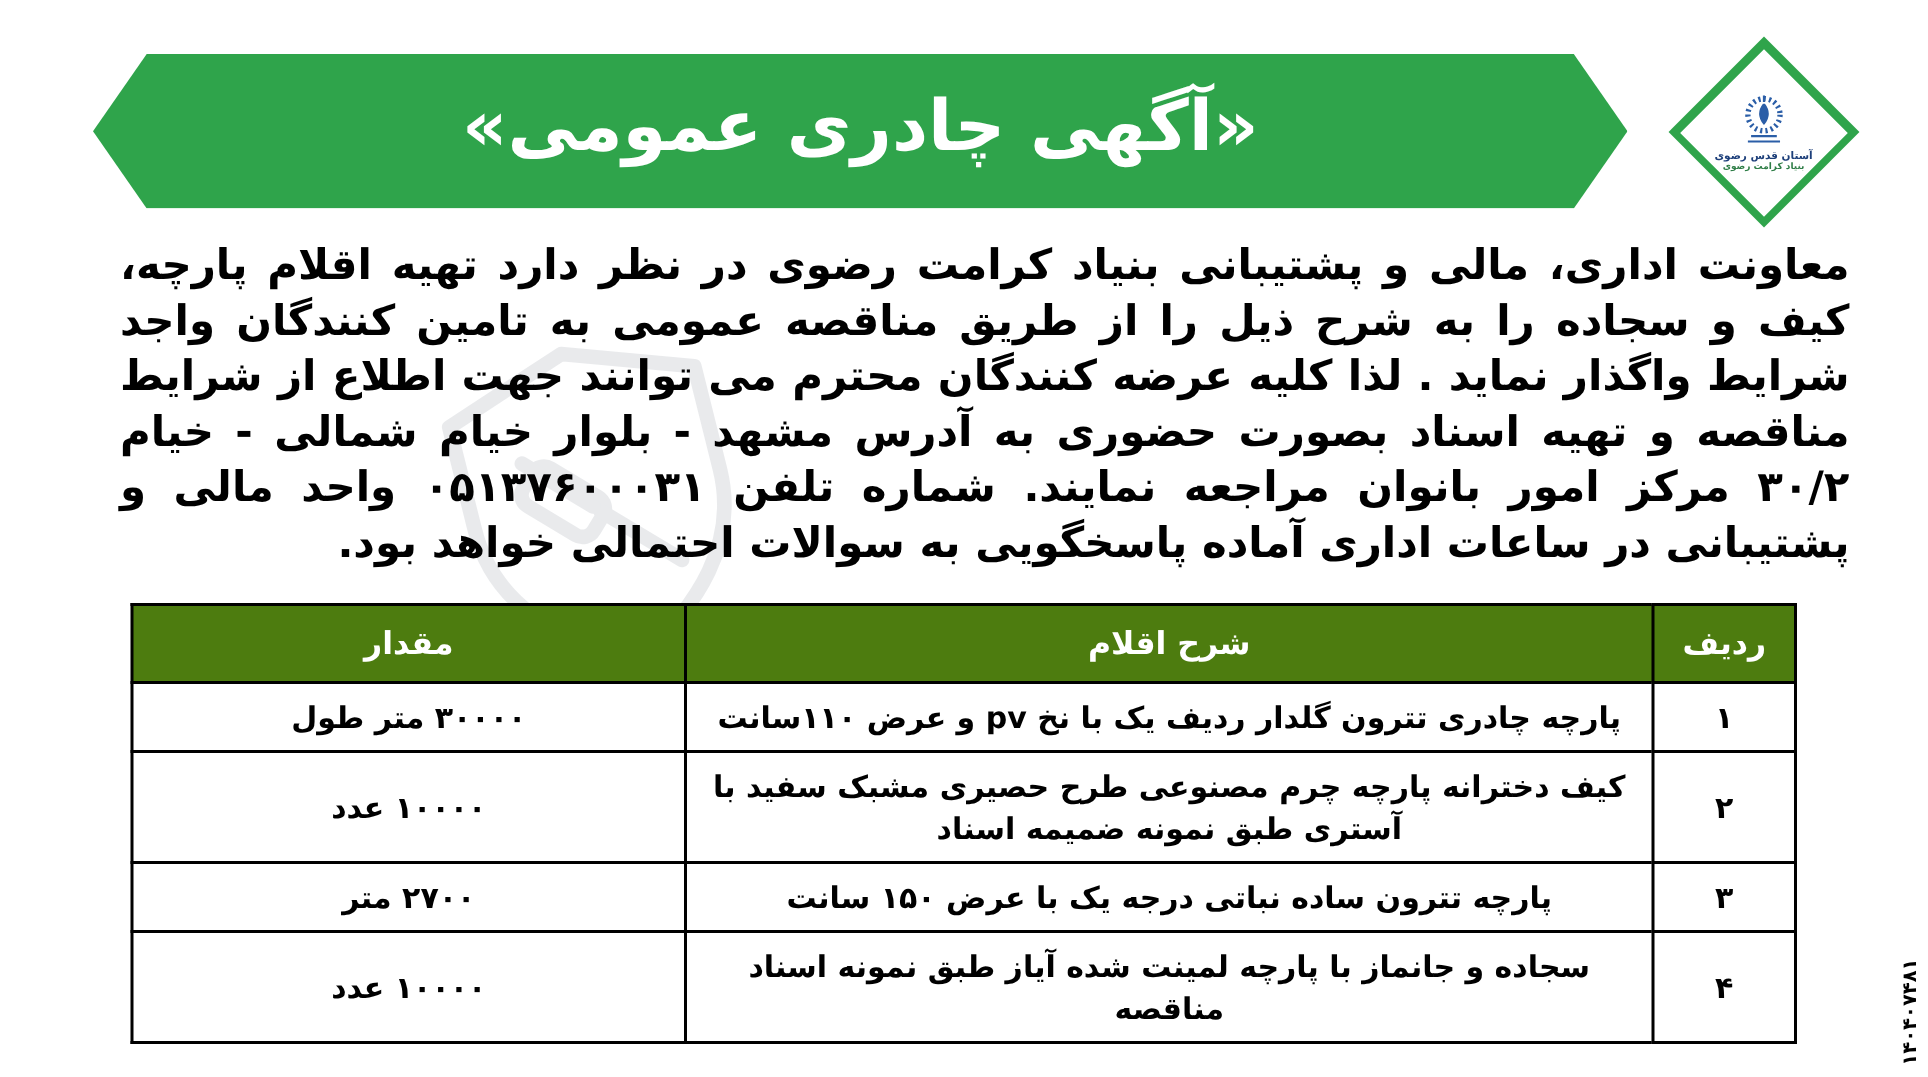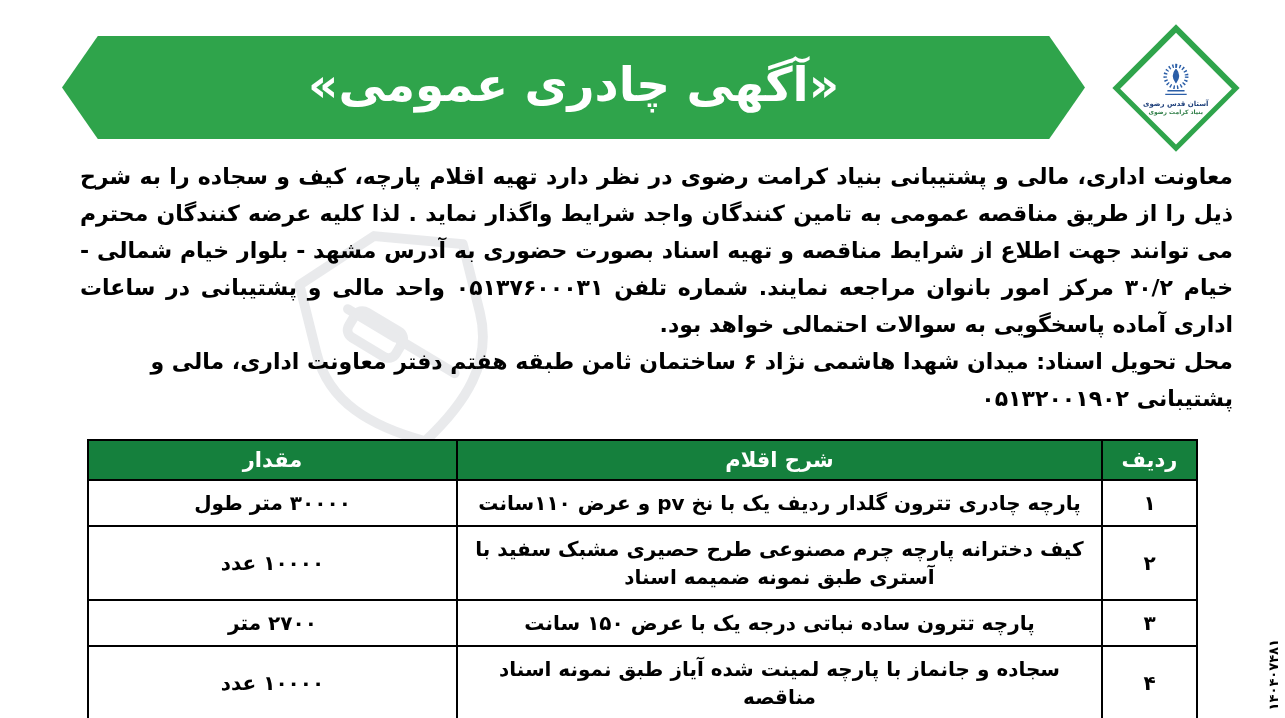--- a/index.html
+++ b/index.html
@@ -51,37 +51,37 @@
     display:flex; align-items:center; justify-content:center;
   }
   .title {
     color:#fff; font-size:47px; font-weight:bold; letter-spacing:1px;
     text-align:center; padding-bottom:6px;
   }
 
   
   .content { position:absolute; top:158px; right:52px; left:52px; z-index:1; }
   .para {
-    font-size:22px; font-weight:bold; line-height:37px;
+    font-size:28px; font-weight:bold; line-height:37px;
     text-align:justify; color:#000;margin-left:28px;
   }
   .line { text-align:right; }
 
   
   .items-table {
     border-collapse:collapse; table-layout:fixed;
     width:1109px; margin:22px auto 0;
     background:transparent;
   }
   .items-table th, .items-table td {
     border:2px solid #000; text-align:center; vertical-align:middle;
     font-weight:bold;
   }
   .items-table th {
-    background:#15803d; color:#fff; font-size:21px; height:40px; padding:2px 8px;
+    background:#4d7c0f; color:#fff; font-size:21px; height:52px; padding:2px 8px;
   }
   .items-table td { font-size:20px; padding:8px 10px; height:38px; line-height:28px; }
   .col-no  { width:95px; }
   .col-desc{ width:645px; }
   .col-qty { width:369px; }
 
   
   .side-code {
     position:absolute; right:4px; bottom:8px; z-index:1;
     writing-mode:vertical-rl; transform:rotate(180deg);
@@ -123,21 +123,20 @@
         </div>
       </div>
     </div>
     <div class="banner">
       <h1 class="title">«آگهی چادری عمومی»</h1>
     </div>
   </header>
 
   <main class="content">
     <p class="para">معاونت اداری، مالی و پشتیبانی بنیاد کرامت رضوی در نظر دارد تهیه اقلام پارچه، کیف و سجاده را به شرح ذیل را از طریق مناقصه عمومی به تامین کنندگان واجد شرایط واگذار نماید . لذا کلیه عرضه کنندگان محترم می توانند جهت اطلاع از شرایط مناقصه و تهیه اسناد بصورت حضوری به آدرس مشهد -  بلوار خیام شمالی - خیام ۳۰/۲ مرکز امور بانوان مراجعه نمایند. شماره تلفن ۰۵۱۳۷۶۰۰۰۳۱ واحد مالی و پشتیبانی در ساعات اداری آماده پاسخگویی به سوالات احتمالی خواهد بود.</p>
-    <p class="para line">محل تحویل اسناد: میدان شهدا هاشمی نژاد ۶ ساختمان ثامن طبقه هفتم دفتر معاونت اداری، مالی و پشتیبانی ۰۵۱۳۲۰۰۱۹۰۲</p>
 
     <table class="items-table">
       <colgroup>
           <col class="col-no">
           <col class="col-desc">
           <col class="col-qty">
         </colgroup>
       <thead>
         <tr>
           <th>ردیف</th>

